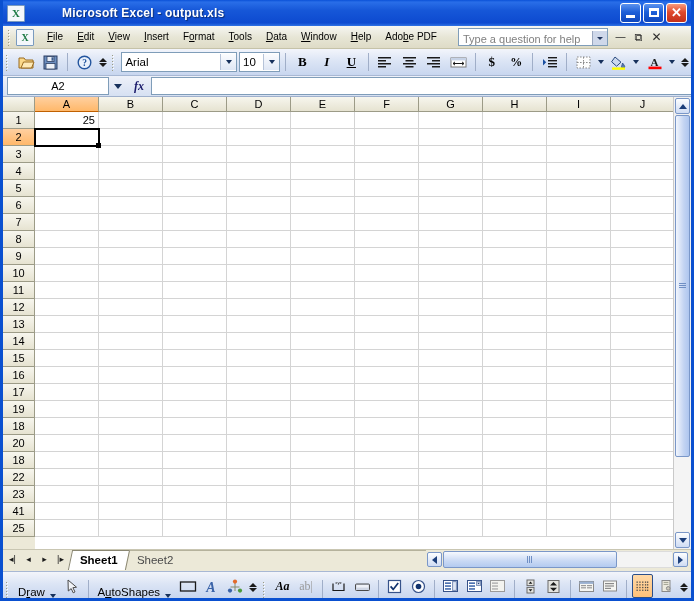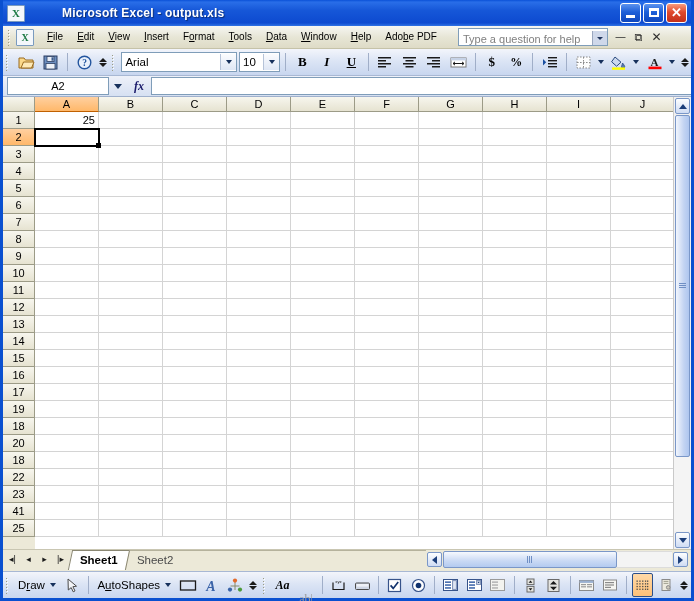--- a/index.html
+++ b/index.html
@@ -144,21 +144,21 @@
   .tabfill{flex:1;border-top:1px solid #b5b29c;height:1px;}
   .hscroll{display:flex;align-items:center;height:17px;margin:1px 2px 0 0;}
   .hthumb{height:15px;border:1px solid #7a97c8;border-radius:2px;
     background:linear-gradient(to bottom,#f6f9fe,#c9d9f4 60%,#b3caf0);
     display:flex;align-items:center;justify-content:center;}
   .hthumb .g{width:6px;height:7px;
     background-image:linear-gradient(to right,#6f8fc4 1px,transparent 1px);background-size:2px 100%;}
   .htrack{background:#f4f4f4;height:15px;border-top:1px solid #dcdcdc;border-bottom:1px solid #dcdcdc;}
 
   
-  .drawbar{height:26px;flex:0 0 26px;display:flex;align-items:center;
+  .drawbar{height:26px;flex:0 0 26px;display:flex;align-items:flex-end;
     background:linear-gradient(to bottom,#f3f5fb,#dce5f5 45%,#c8d6ef);
     border-top:1px solid #a8b8d4;}
   .dtxt{font-size:11.5px;padding:0 3px 0 4px;color:#000;white-space:nowrap;cursor:default;}
   .darrow{border-left:3px solid transparent;border-right:3px solid transparent;
     border-top:4px solid #16305c;margin:0 5px 0 2px;}
   .dbtn{width:22px;height:22px;margin:0 1px;display:flex;align-items:center;justify-content:center;
     border:1px solid transparent;border-radius:2px;position:relative;cursor:default;}
   .dbtn.pressed{border:1px solid #2b4f8a;
     background:linear-gradient(to bottom,#ffd9a8,#ffc178);}
 

